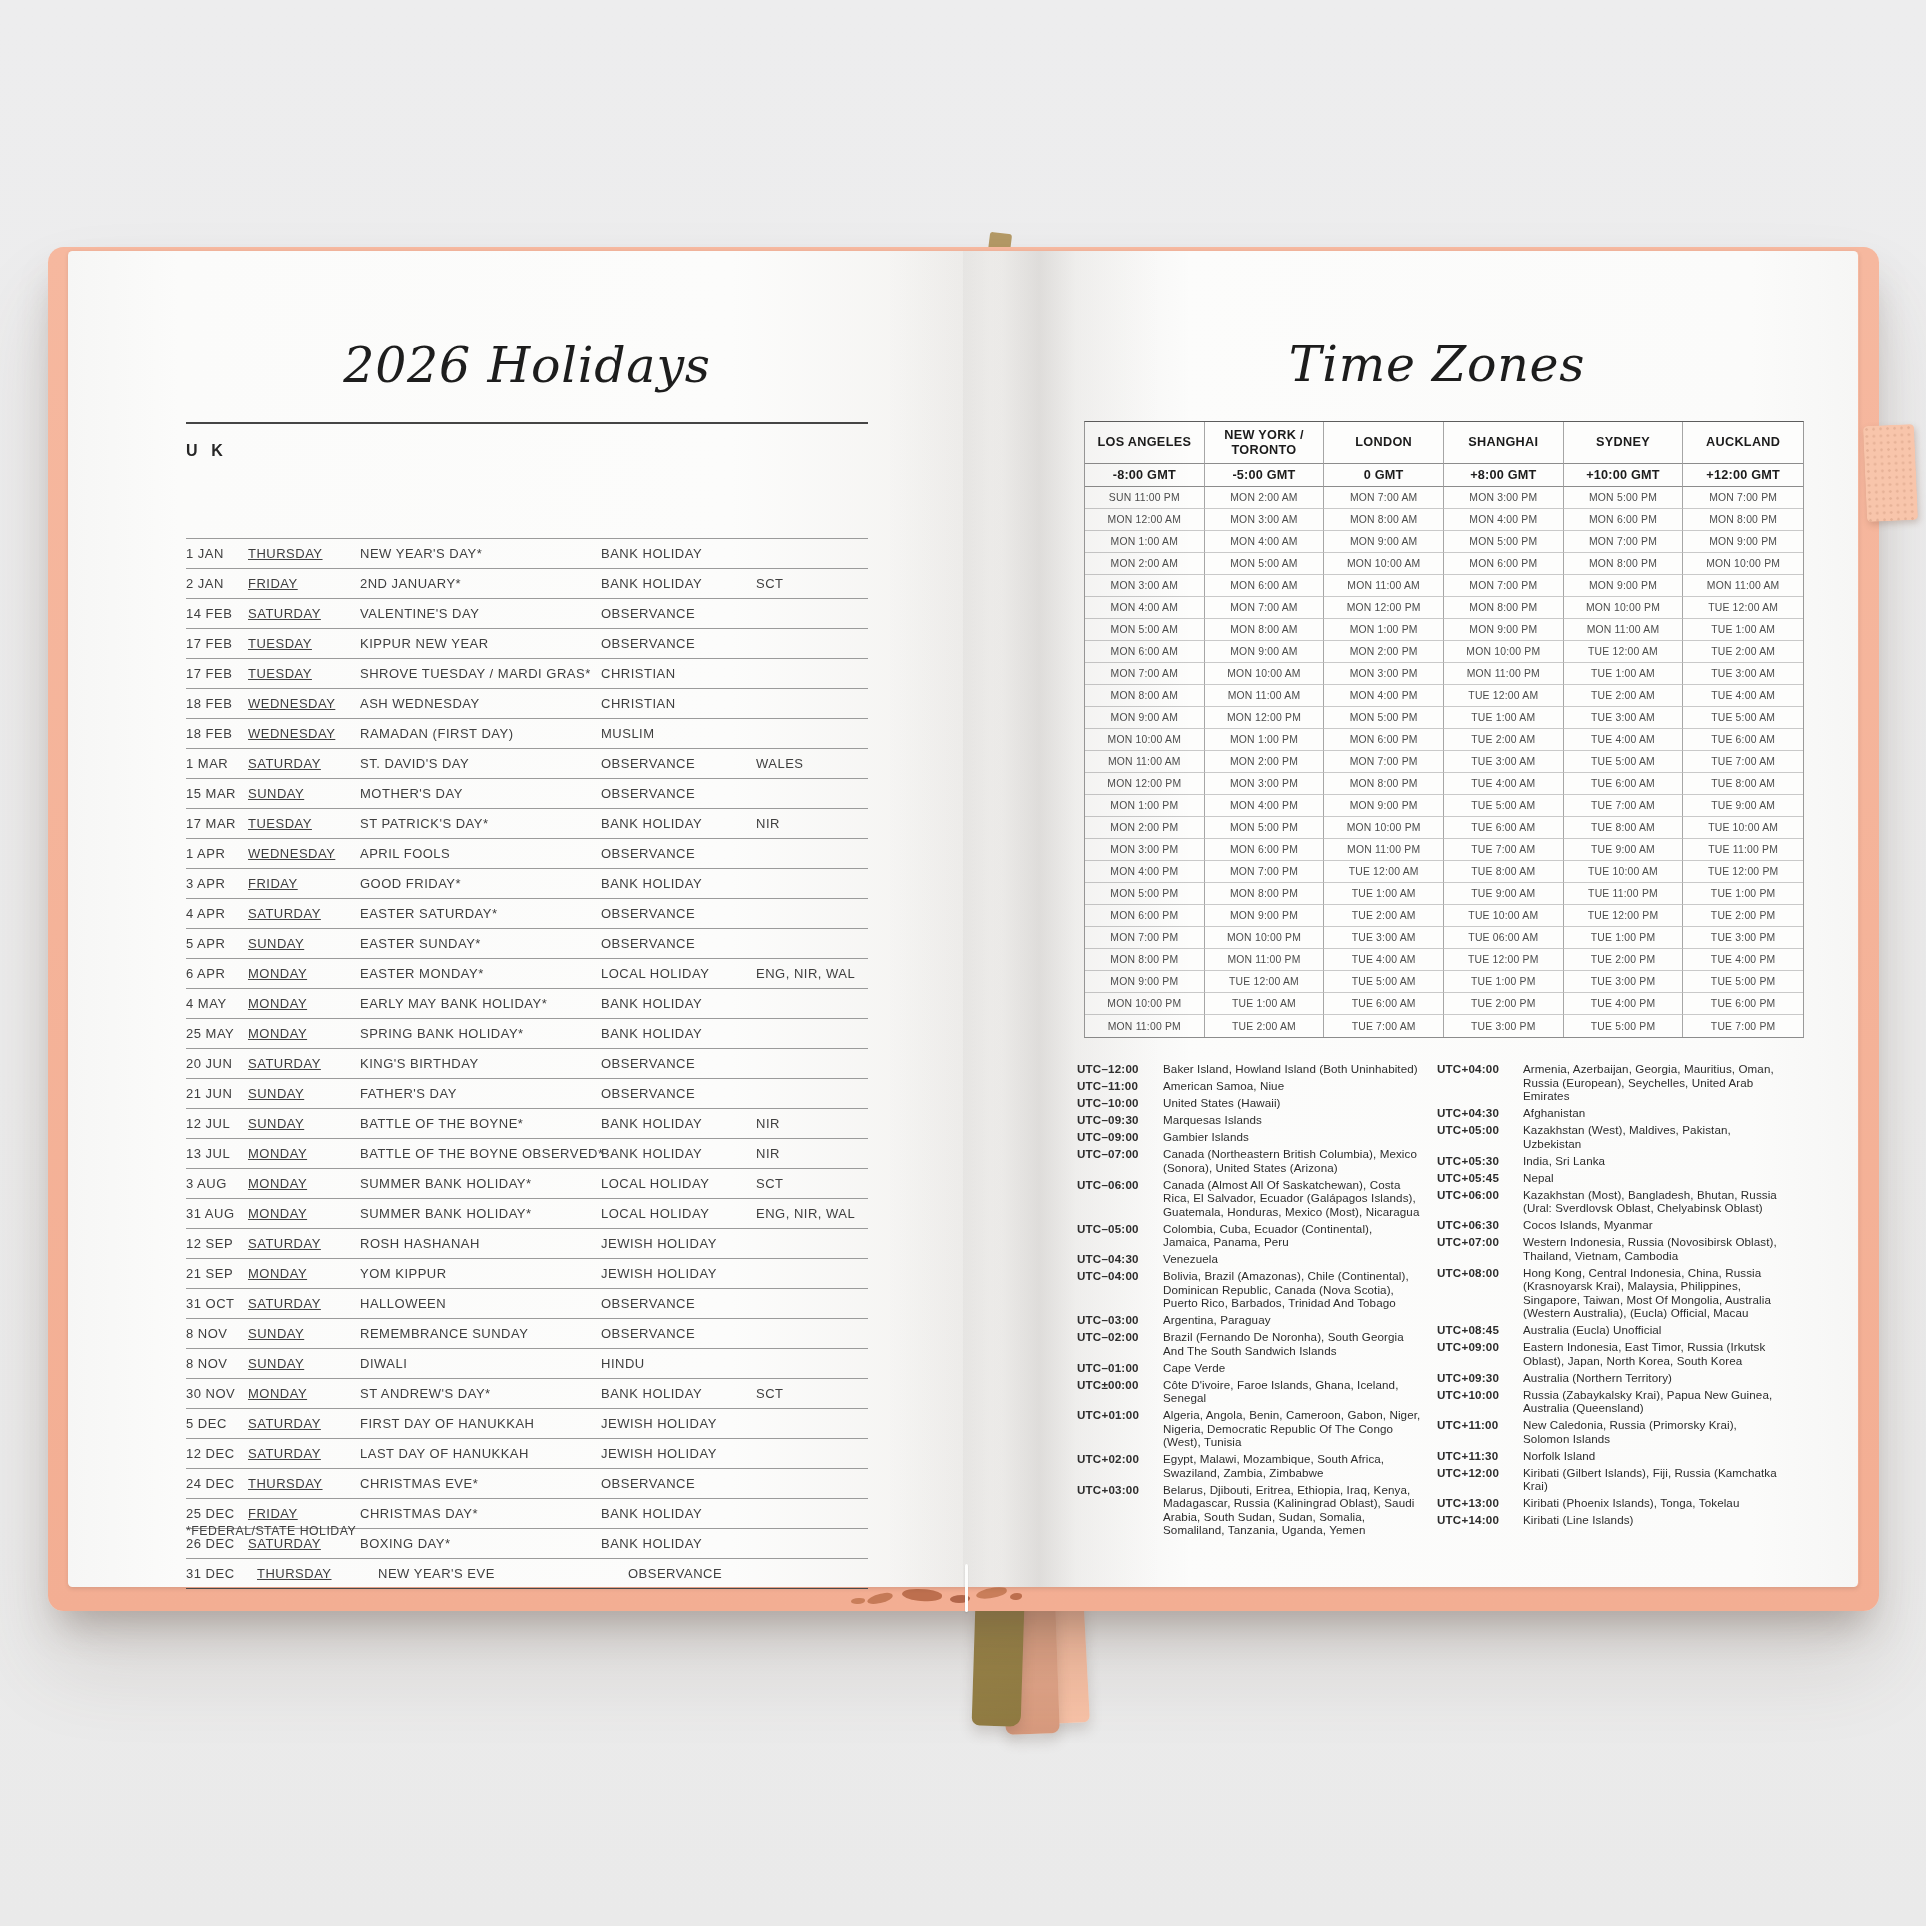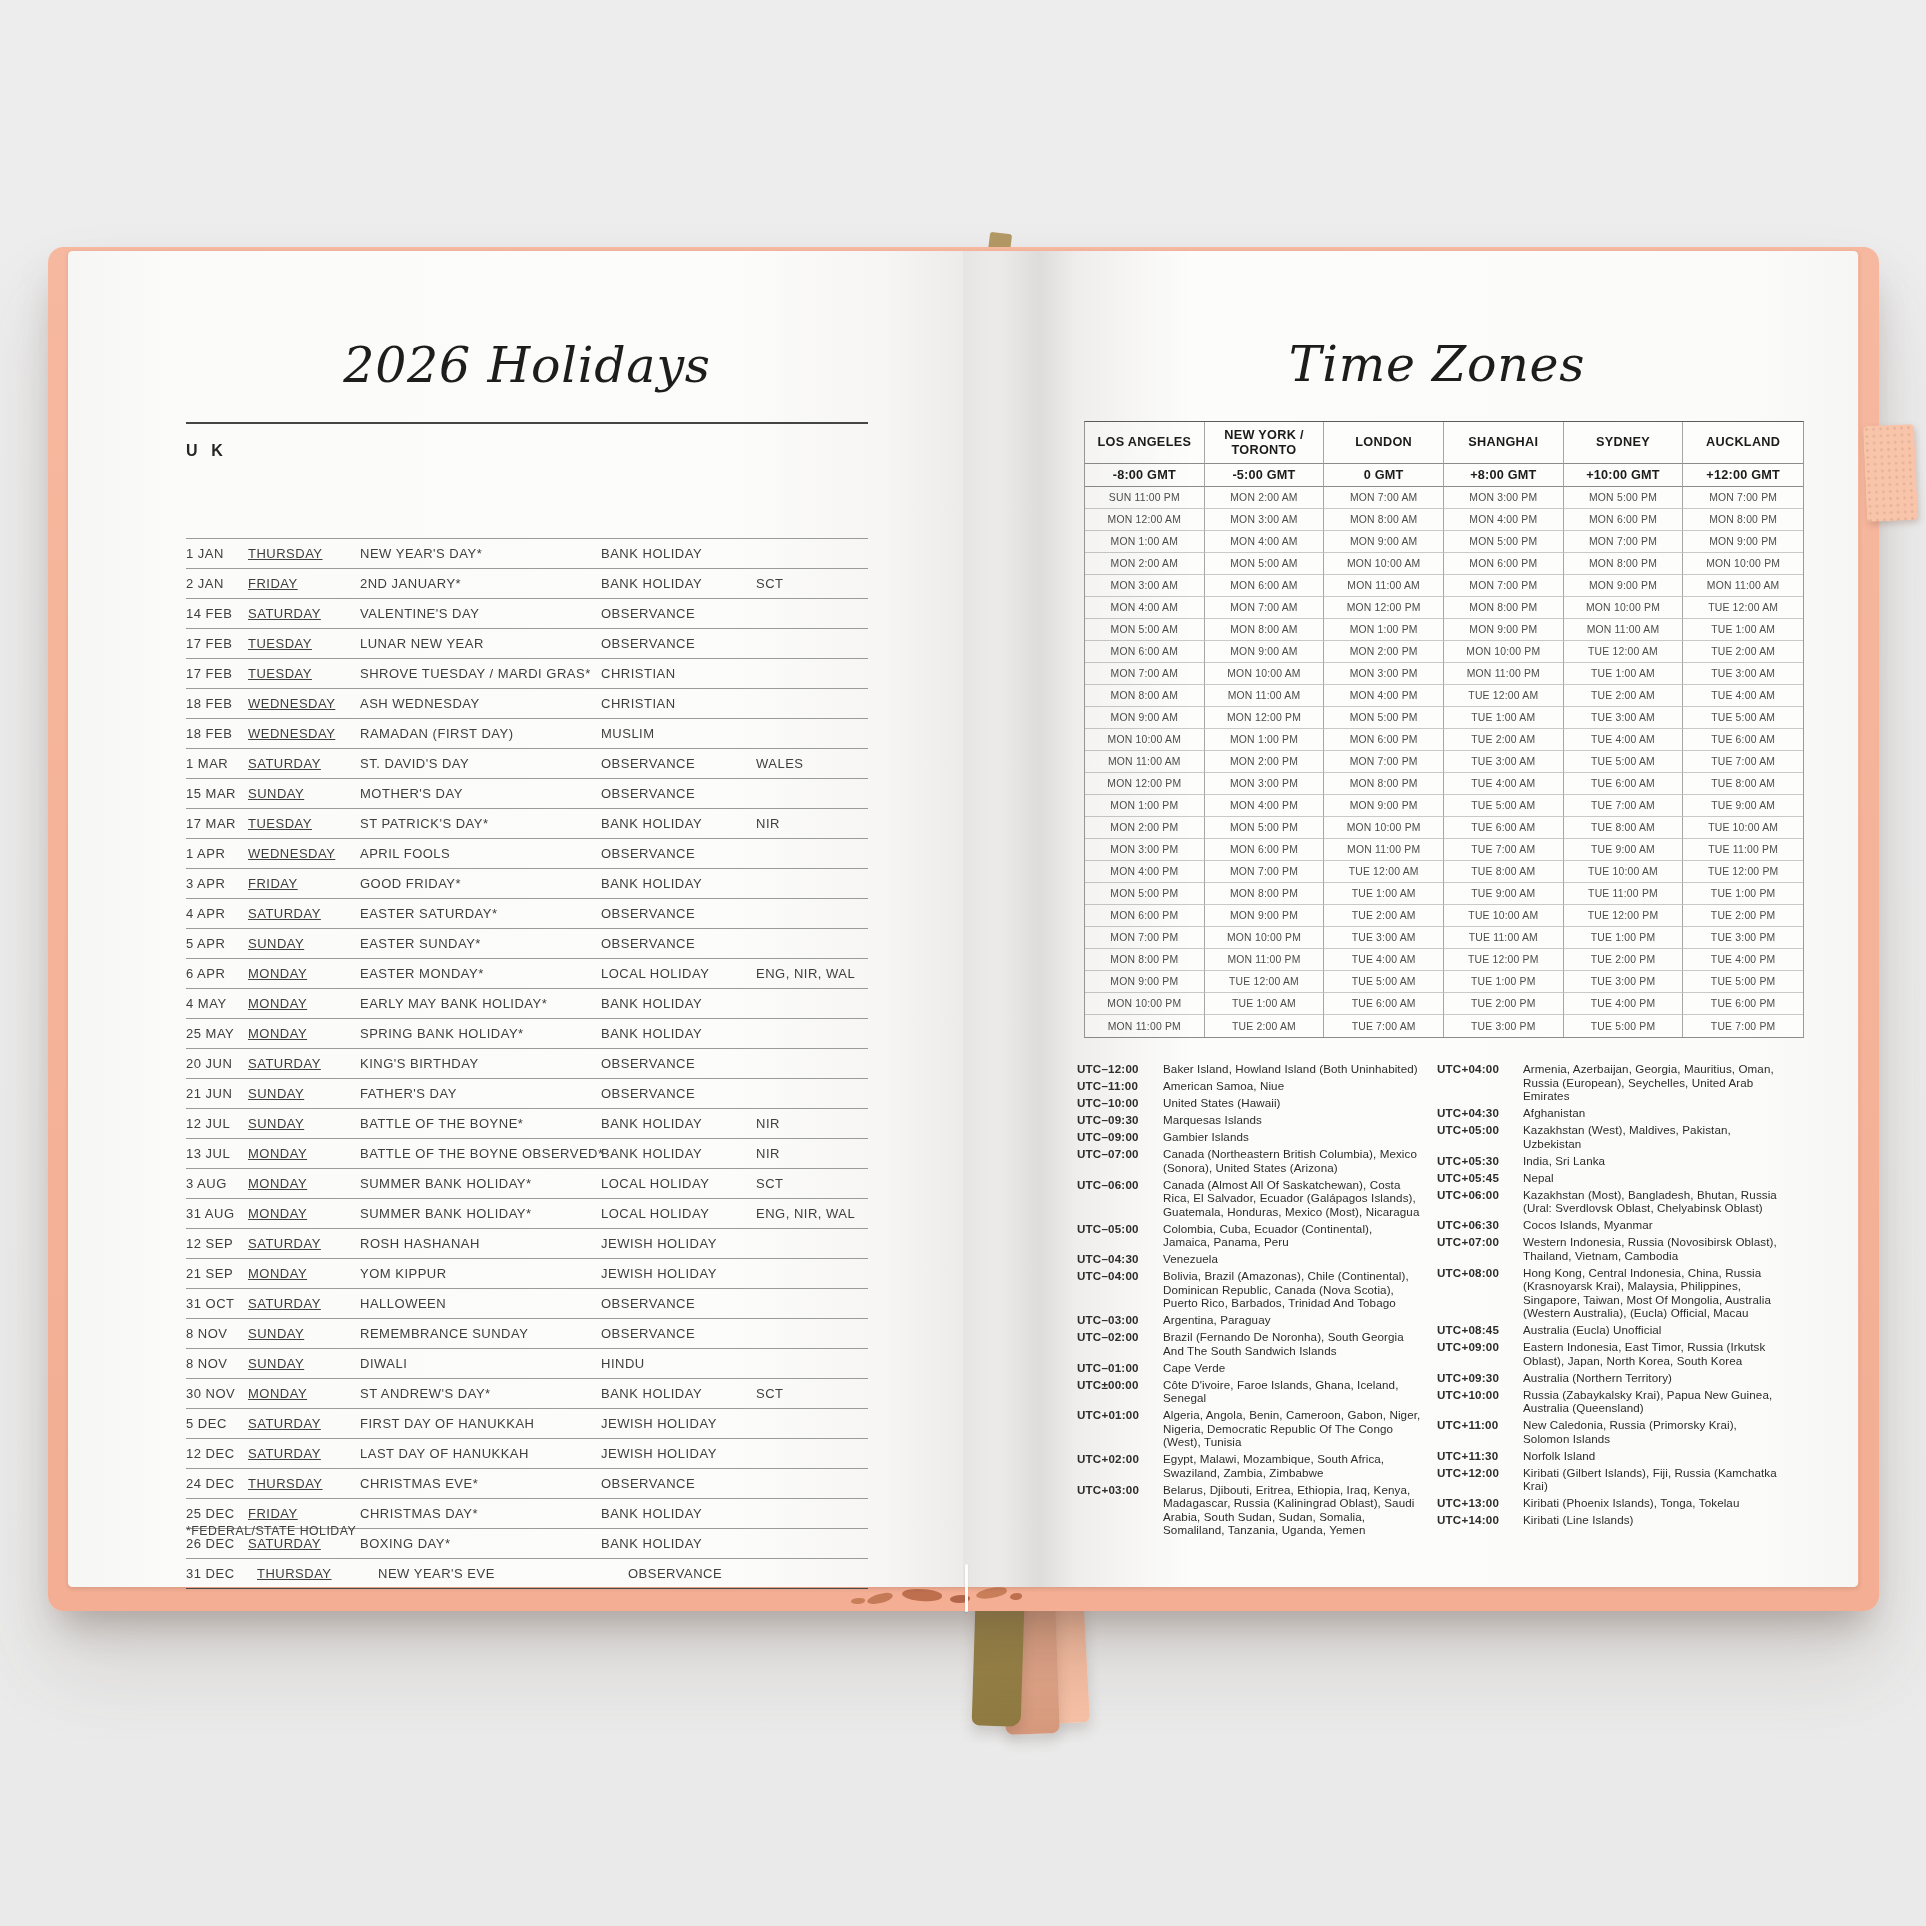--- a/index.html
+++ b/index.html
@@ -109,21 +109,21 @@
               <div class="h-row">
                 <span class="h-date">14 FEB</span>
                 <span class="h-day">SATURDAY</span>
                 <span class="h-name">VALENTINE'S DAY</span>
                 <span class="h-type">OBSERVANCE</span>
                 <span class="h-region"></span>
               </div>
               <div class="h-row">
                 <span class="h-date">17 FEB</span>
                 <span class="h-day">TUESDAY</span>
-                <span class="h-name">LUNAR NEW YEAR</span>
+                <span class="h-name">KIPPUR NEW YEAR</span>
                 <span class="h-type">OBSERVANCE</span>
                 <span class="h-region"></span>
               </div>
               <div class="h-row">
                 <span class="h-date">17 FEB</span>
                 <span class="h-day">TUESDAY</span>
                 <span class="h-name">SHROVE TUESDAY / MARDI GRAS*</span>
                 <span class="h-type">CHRISTIAN</span>
                 <span class="h-region"></span>
               </div>
@@ -474,21 +474,21 @@
               <div class="tz-cell tz-time">TUE 1:00 PM</div>
               <div class="tz-cell tz-time">MON 6:00 PM</div>
               <div class="tz-cell tz-time">MON 9:00 PM</div>
               <div class="tz-cell tz-time">TUE 2:00 AM</div>
               <div class="tz-cell tz-time">TUE 10:00 AM</div>
               <div class="tz-cell tz-time">TUE 12:00 PM</div>
               <div class="tz-cell tz-time">TUE 2:00 PM</div>
               <div class="tz-cell tz-time">MON 7:00 PM</div>
               <div class="tz-cell tz-time">MON 10:00 PM</div>
               <div class="tz-cell tz-time">TUE 3:00 AM</div>
-              <div class="tz-cell tz-time">TUE 11:00 AM</div>
+              <div class="tz-cell tz-time">TUE 06:00 AM</div>
               <div class="tz-cell tz-time">TUE 1:00 PM</div>
               <div class="tz-cell tz-time">TUE 3:00 PM</div>
               <div class="tz-cell tz-time">MON 8:00 PM</div>
               <div class="tz-cell tz-time">MON 11:00 PM</div>
               <div class="tz-cell tz-time">TUE 4:00 AM</div>
               <div class="tz-cell tz-time">TUE 12:00 PM</div>
               <div class="tz-cell tz-time">TUE 2:00 PM</div>
               <div class="tz-cell tz-time">TUE 4:00 PM</div>
               <div class="tz-cell tz-time">MON 9:00 PM</div>
               <div class="tz-cell tz-time">TUE 12:00 AM</div>

